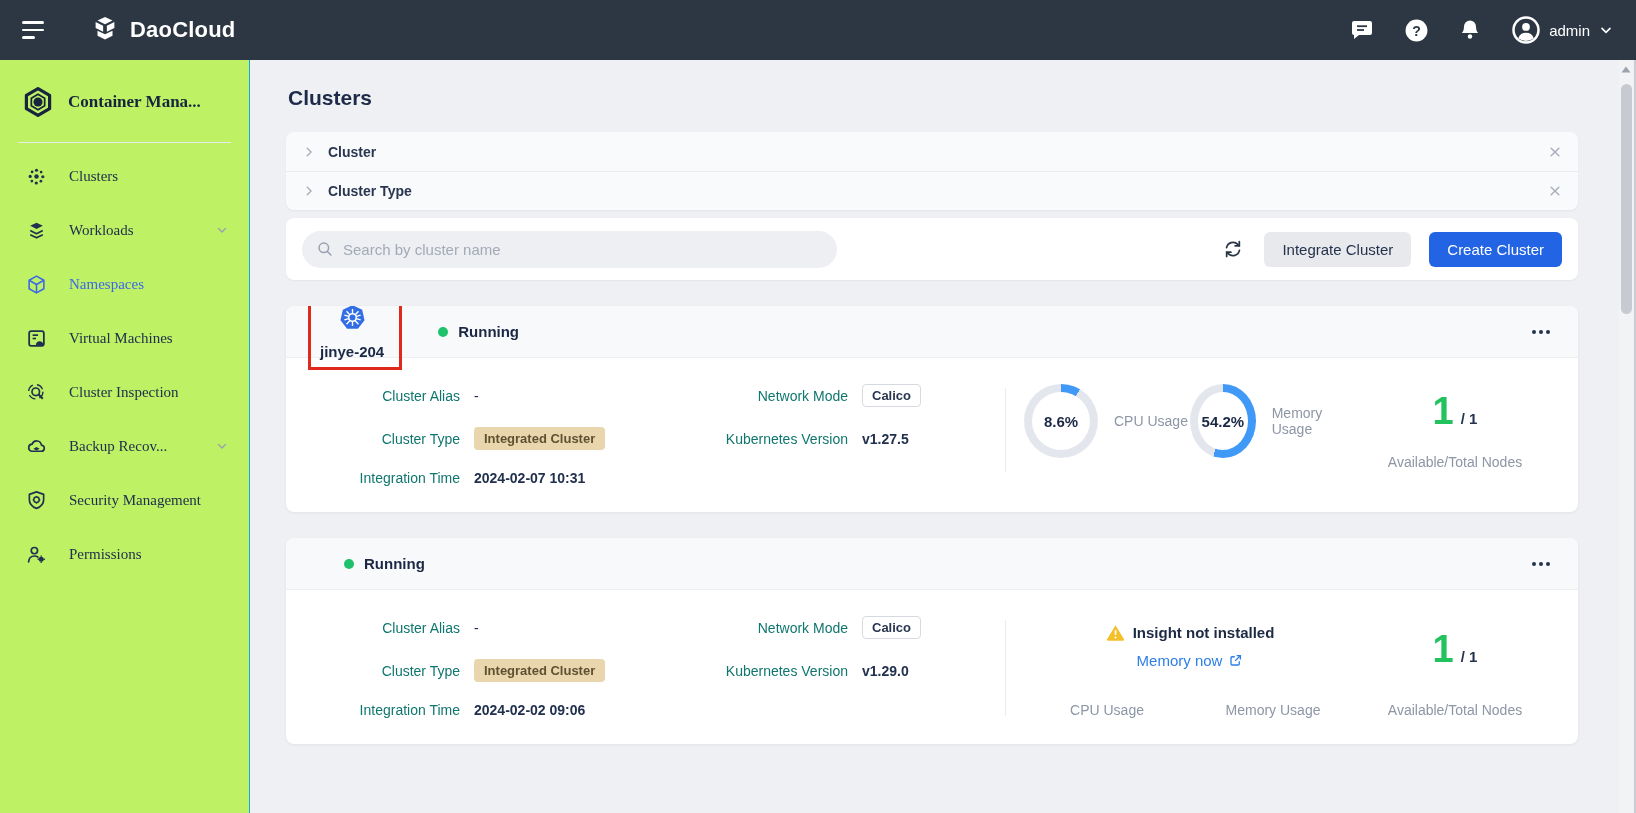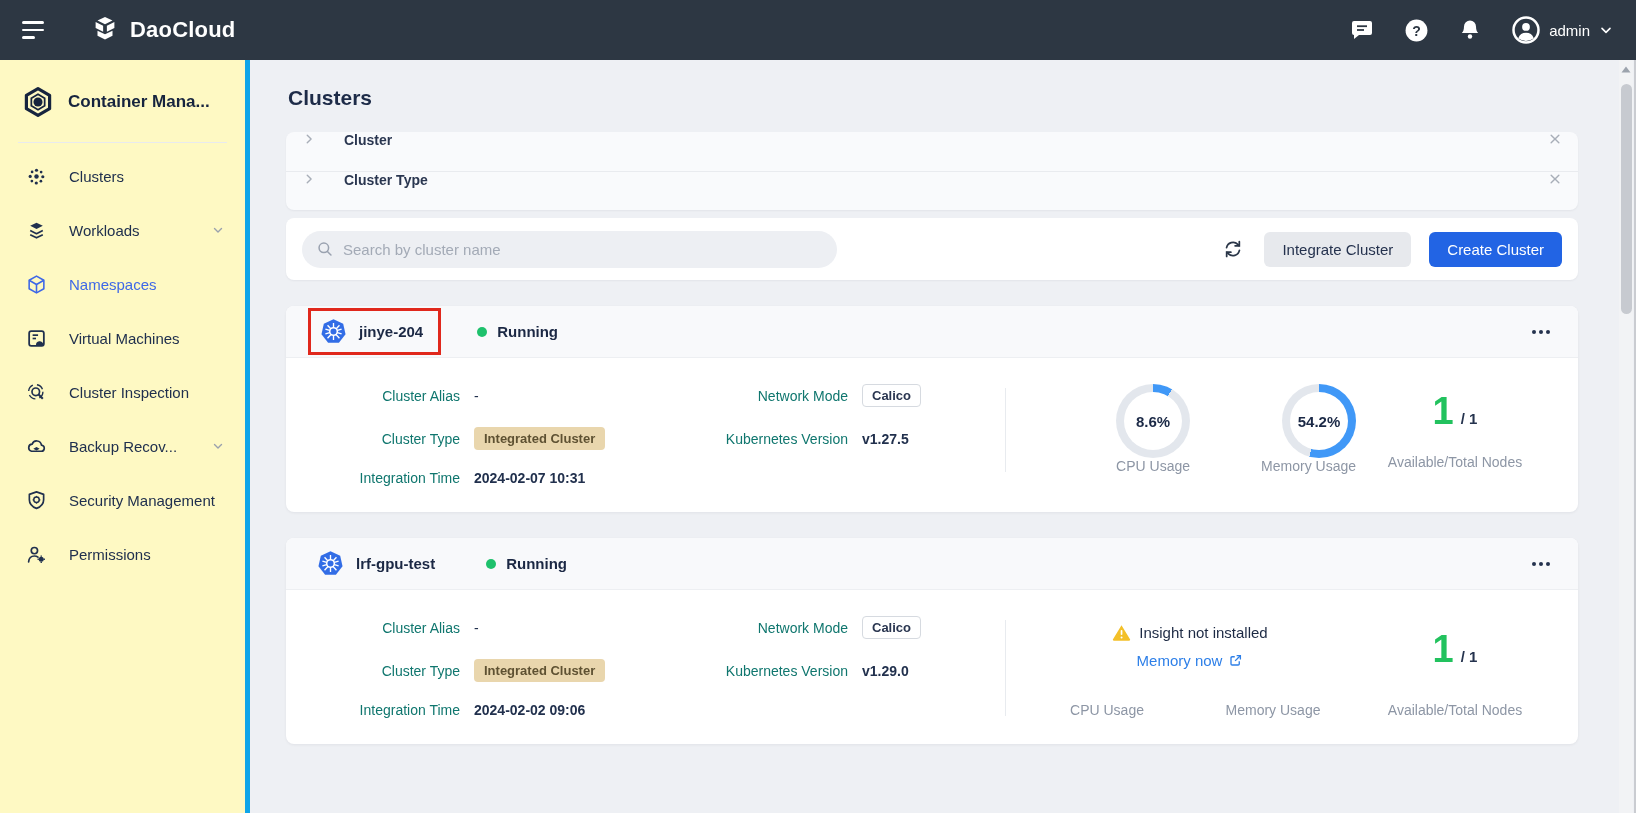--- a/index.html
+++ b/index.html
@@ -15,83 +15,83 @@
   .brand-name { color:#fff; font-size:22px; font-weight:bold; letter-spacing:.2px; }
   .topbar-right { margin-left:auto; display:flex; align-items:center; gap:28px; }
   .top-icon { width:26px; height:26px; display:flex; align-items:center; justify-content:center; cursor:pointer; }
   .user-chip { display:flex; align-items:center; gap:8px; cursor:pointer; }
   .user-name { color:#fff; font-size:15px; }
 
   
   .app { display:flex; height:753px; position:relative; }
 
   
-  .sidebar { width:250px; background:#fef9c3; border-right:5px solid #0ea5e9; flex-shrink:0; }
+  .sidebar { width:250px; background:#bef264; border-right:1px solid #0ea5e9; flex-shrink:0;font-family:Liberation Serif, serif; }
   .sb-title { display:flex; align-items:center; gap:14px; padding:26px 18px 24px 22px; }
   .sb-title-text { font-size:17px; font-weight:bold; color:#16243e; white-space:nowrap; }
   .sb-divider { height:1px; background:#e8eaee; margin:0 18px 6px 18px; }
   .sb-item { height:54px; display:flex; align-items:center; gap:22px; padding:0 20px 0 26px; font-size:15px; color:#20304e; cursor:pointer; }
   .sb-item .lbl { white-space:nowrap; }
   .sb-item.active { color:#3e68e7; }
   .sb-item .chev { margin-left:auto; }
 
   
   .main { flex:1; padding:24px 58px 0 36px; }
   .page-title { font-size:21px; font-weight:bold; color:#1d2b48; margin:2px 0 22px 2px; }
 
   .filter-card { background:#f9fafc; border-radius:8px; box-shadow:0 1px 2px rgba(16,24,40,.05); }
-  .filter-row { height:39px; display:flex; gap:28px; padding:0 16px; cursor:pointer; }
+  .filter-row { height:39px; display:flex; align-items:center; gap:12px; padding:0 16px; cursor:pointer; }
   .filter-row + .filter-row { border-top:1px solid #e9ebef; }
   .filter-label { font-size:14px; font-weight:bold; color:#2a3650; }
   .filter-close { margin-left:auto; display:flex; cursor:pointer; }
 
   .search-card { margin-top:8px; background:#fff; border-radius:8px; height:62px; display:flex; align-items:center; padding:5px 16px; box-shadow:0 1px 2px rgba(16,24,40,.05); }
   .search-pill { width:535px; height:37px; border-radius:19px; background:#edeff3; display:flex; align-items:center; gap:9px; padding:0 14px; }
   .search-pill input { border:none; outline:none; background:transparent; font-size:15px; flex:1; color:#3a465c; font-family:inherit; }
   .search-pill input::placeholder { color:#a3aab6; }
   .search-actions { margin-left:auto; display:flex; align-items:center; gap:18px; }
   .refresh-btn { width:26px; height:26px; display:flex; align-items:center; justify-content:center; cursor:pointer; }
   .btn { height:35px; border:none; border-radius:6px; padding:0 18px; font-size:15px; font-family:inherit; cursor:pointer; }
   .btn-secondary { background:#e7e9ed; color:#25324e; }
   .btn-primary { background:#2264e4; color:#fff; }
 
   
   .cluster-card { margin-top:26px; background:#fff; border-radius:8px; overflow:hidden; box-shadow:0 1px 3px rgba(16,24,40,.06); }
   .cc-header { height:52px; background:#f8f9fb; border-bottom:1px solid #edeff2; display:flex; align-items:center; padding:0 22px; }
-  .cc-name-wrap { display:flex; align-items:center; gap:12px; padding:7px 15px 7px 9px; }
+  .cc-name-wrap { display:flex; align-items:center; gap:12px; padding:7px 15px 7px 9px;flex-direction:column; }
   .cc-name-wrap.red-annot { border:3px solid #e0281c; }
   .cc-name { font-size:15px; font-weight:bold; color:#1b2844; }
   .cc-status { display:flex; align-items:center; gap:10px; margin-left:36px; }
   .status-dot { width:10px; height:10px; border-radius:50%; background:#1ec16c; }
   .status-text { font-size:15px; font-weight:bold; color:#1b2844; }
   .cc-more { margin-left:auto; display:flex; gap:3px; cursor:pointer; padding:6px; }
   .cc-more i { width:4px; height:4px; border-radius:50%; background:#25334e; display:block; }
 
   .cc-body { padding:26px 24px; display:flex; }
   .details { display:grid; grid-template-columns:150px 185px 175px 110px; column-gap:14px; row-gap:20px; align-items:center; font-size:14px; align-content:start; }
   .d-label { color:#0f766e; text-align:right; }
   .d-value { color:#21304d; font-weight:bold; }
   .d-value.plain { font-weight:normal; }
   .badge-tan { display:inline-block; background:#e9d6ad; color:#5e5132; font-weight:bold; font-size:13px; padding:4px 10px; border-radius:4px; }
   .badge-outline { display:inline-block; background:#fff; border:1px solid #d6dae0; color:#2a3650; font-weight:bold; font-size:13px; padding:3px 9px; border-radius:4px; }
 
   .stats { margin-left:auto; display:flex; align-items:flex-start; }
   .vdivider { width:1px; background:#e8ebef; height:84px; margin:4px 18px 0 0; }
-  .stat-col { width:166px; display:flex; flex-direction:column; align-items:flex-end; }
+  .stat-col { width:166px; display:flex; align-items:center; gap:16px; }
   .donut { width:74px; height:74px; border-radius:50%; position:relative; }
   .donut::before { content:""; position:absolute; inset:8px; background:#fff; border-radius:50%; }
   .donut-text { position:absolute; inset:0; display:flex; align-items:center; justify-content:center; font-size:15px; font-weight:bold; color:#1b2946; z-index:1; }
   .stat-label { font-size:14px; color:#8d96a5; }
   .nodes-col { width:198px; display:flex; flex-direction:column; align-items:center; gap:24px; margin-top:8px; }
   .nodes-line { display:flex; align-items:baseline; gap:7px; }
   .nodes-num { font-size:38px; font-weight:bold; color:#22c25e; line-height:1; }
   .nodes-total { font-size:15px; font-weight:bold; color:#25334e; }
 
   .insight-block { width:332px; display:flex; flex-direction:column; align-items:center; gap:11px; margin-top:8px; }
-  .insight-row { display:flex; align-items:center; gap:8px; font-size:15px; color:#1d2a44; }
+  .insight-row { display:flex; align-items:center; gap:8px; font-size:15px; color:#1d2a44;font-weight:bold; }
   .install-link { display:flex; align-items:center; gap:6px; color:#2d7fe8; font-size:15px; cursor:pointer; text-decoration:none; }
   .insight-labels { margin-top:22px; display:flex; width:100%; }
   .insight-labels span { width:166px; text-align:center; font-size:14px; color:#8d96a5; }
   .nodes-col.spread { gap:34px; margin-top:14px; }
 
   
   .scrollbar { position:absolute; right:3px; top:0; bottom:0; width:14px; background:#f2f3f5; }
   .sb-up { position:absolute; top:6px; left:0; right:0; display:flex; justify-content:center; cursor:pointer; }
   .sb-thumb { position:absolute; top:24px; left:1.5px; right:1.5px; height:230px; background:#c7cad0; border-radius:6px; cursor:pointer; }
   .edge-line { position:absolute; right:0; top:0; bottom:0; width:2px; background:#caccd1; }
@@ -424,36 +424,20 @@
               <span class="nodes-total">/ 1</span>
             </div>
             <span class="stat-label">Available/Total Nodes</span>
           </div>
         </div>
       </div>
     </section>
 
     <section class="cluster-card">
       <div class="cc-header">
-        <div class="cc-name-wrap">
-          <span>
-            <svg width="27" height="27" viewBox="0 0 24 24">
-                <polygon points="12,1 3.4,5.1 1.3,14.5 7.2,21.9 16.8,21.9 22.7,14.5 20.6,5.1" fill="#326de6"></polygon>
-                <g stroke="#fff" stroke-width="1.2">
-                  <line x1="12" y1="4.5" x2="12" y2="19.5"></line>
-                  <line x1="4.8" y1="9.8" x2="19.2" y2="14.2"></line>
-                  <line x1="19.2" y1="9.8" x2="4.8" y2="14.2"></line>
-                  <line x1="6.7" y1="18" x2="17.3" y2="6.5"></line>
-                  <line x1="6.7" y1="6.5" x2="17.3" y2="18"></line>
-                </g>
-                <circle cx="12" cy="12" r="3.4" fill="#326de6" stroke="#fff" stroke-width="1.4"></circle>
-              </svg>
-          </span>
-          <span class="cc-name">lrf-gpu-test</span>
-        </div>
         <div class="cc-status">
           <span class="status-dot"></span>
           <span class="status-text">Running</span>
         </div>
         <div class="cc-more">
             <i></i>
             <i></i>
             <i></i>
           </div>
       </div>

